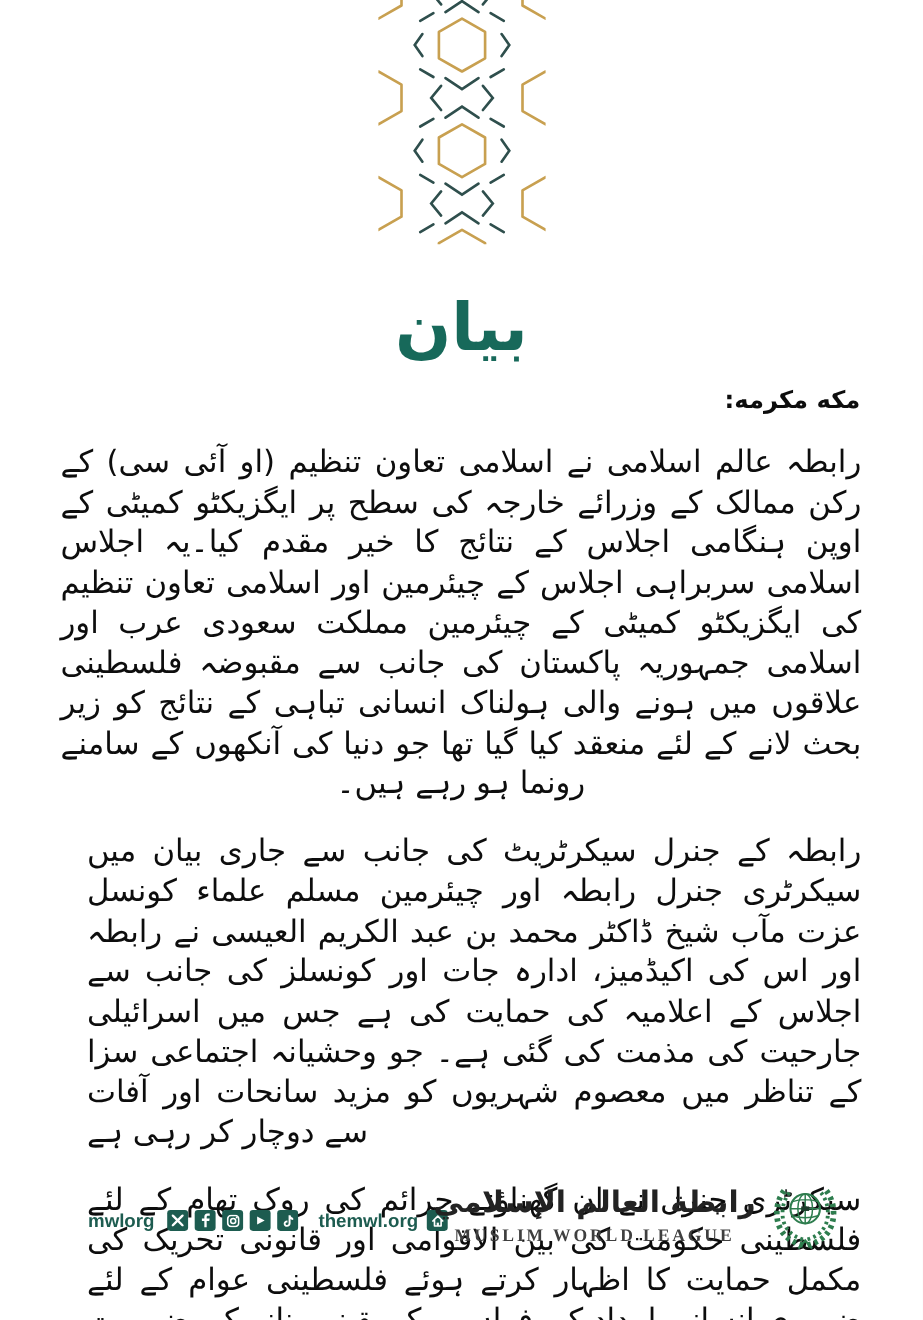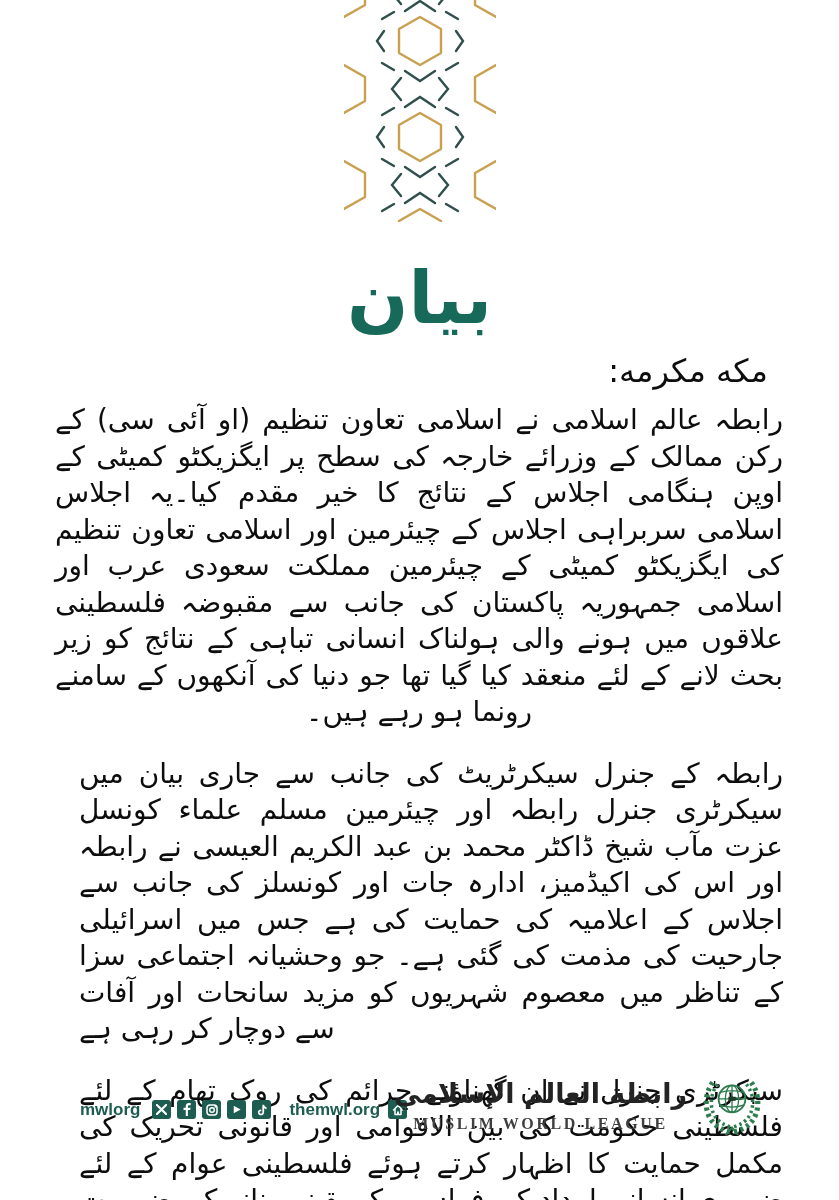--- a/index.html
+++ b/index.html
@@ -6,27 +6,27 @@
   .page{
     position:relative;width:839px;height:1200px;margin:0 auto;
     background:#ffffff;overflow:hidden;
     font-family:"DejaVu Sans",sans-serif;
   }
   
   .pattern-band{position:absolute;top:0;left:344px;width:152px;height:222px;}
   
   .doc-title{
     position:absolute;top:258px;left:0;width:100%;
-    text-align:center;font-size:72px;font-weight:700;
+    text-align:center;font-size:60px;font-weight:700;
     color:#17695A;line-height:80px;
   }
   
   .dateline{
-    position:absolute;top:352px;right:71px;
-    font-size:32px;font-weight:400;color:#0d0d0d;
+    position:absolute;top:352px;right:57px;
+    font-size:22px;font-weight:700;color:#0d0d0d;
   }
   
   .body-text{
     position:absolute;top:402px;right:56px;left:55px;
     direction:rtl;color:#0d0d0d;
     font-size:28px;line-height:36.5px;
   }
   .body-text p{margin:0 0 25px;text-align:justify;text-align-last:right;}
   .body-text p.last-center{text-align-last:center;}
   .body-text p.last-left{text-align-last:left;margin-left:24px;}

